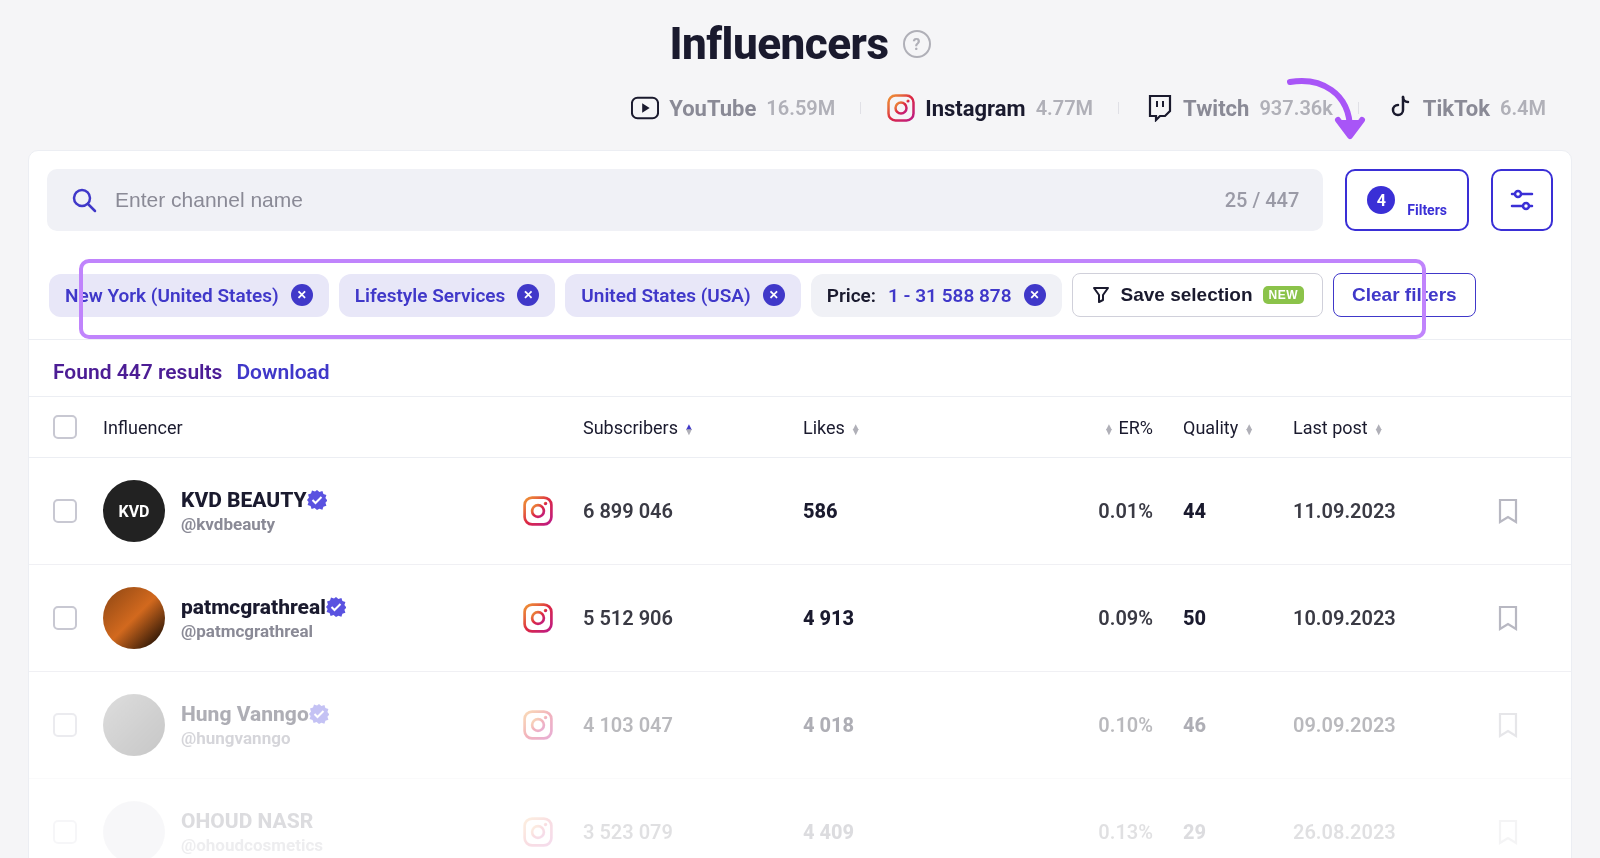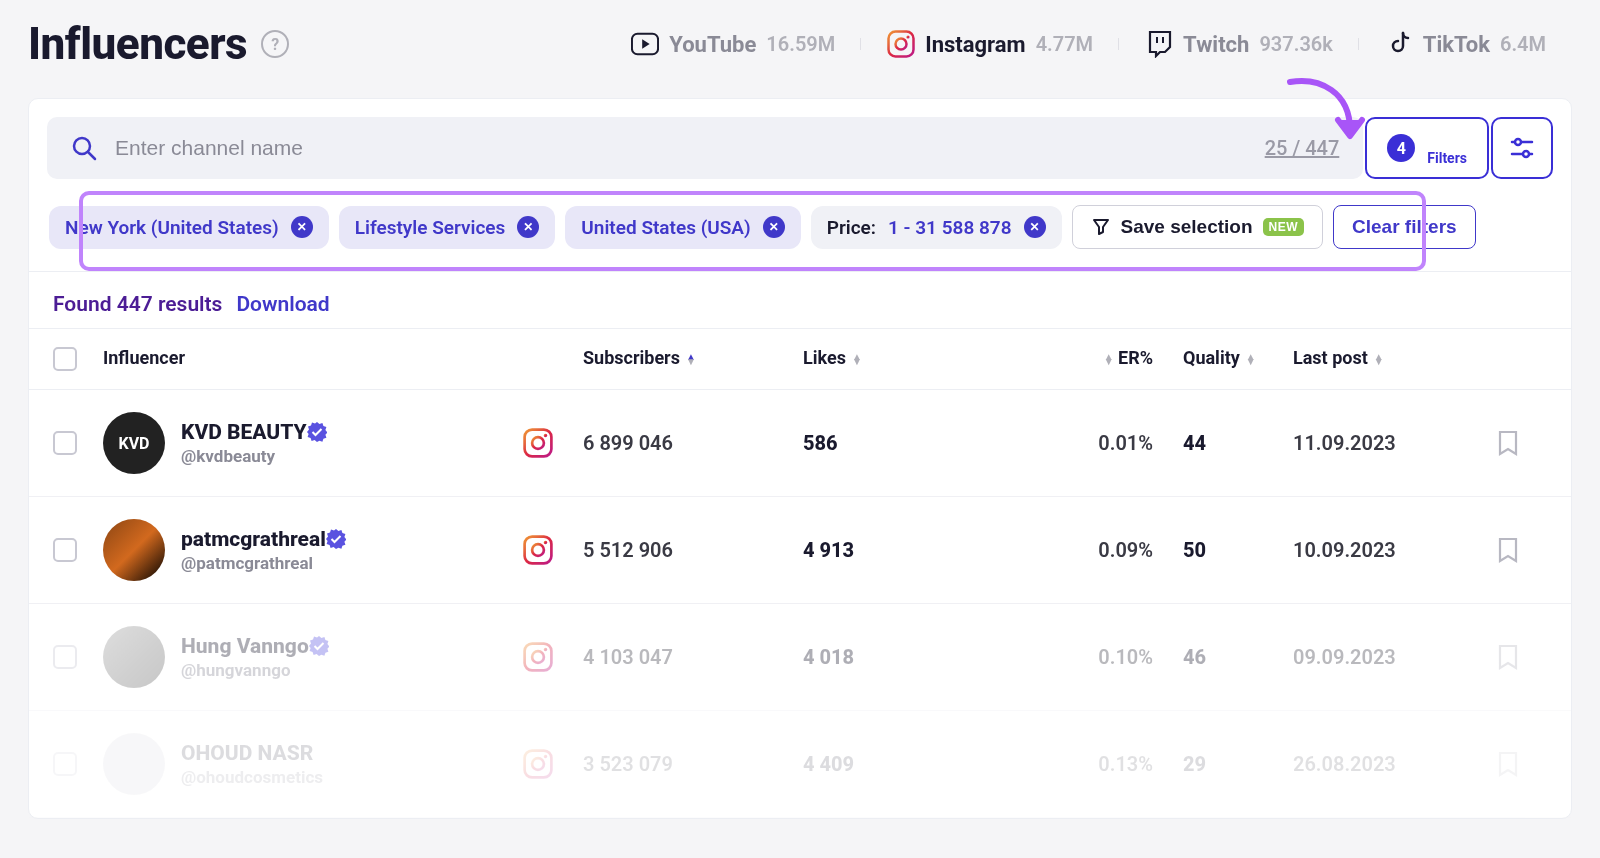--- a/index.html
+++ b/index.html
@@ -1,53 +1,53 @@
 <!DOCTYPE html>
 <html><head>
 <meta charset="utf-8">
 <style>
 * { box-sizing: border-box; margin: 0; padding: 0; }
 body { font-family: -apple-system, BlinkMacSystemFont, 'Segoe UI', Roboto, sans-serif; background: #f5f5f7; color: #1a1a2e; width: 1600px; height: 858px; overflow: hidden; }
 .page { padding: 18px 28px; }
-.header { display: flex; align-items: center; gap: 24px; margin-bottom: 28px; }
+.header { display: flex; align-items: center; gap: 24px; margin-bottom: 28px; flex-direction: column; }
 .title-wrap { display: flex; align-items: center; gap: 14px; }
 .title { font-size: 44px; font-weight: 800; color: #1a1a2e; letter-spacing: -0.5px; }
 .help-icon { width: 28px; height: 28px; border: 2px solid #b0b0b8; border-radius: 50%; display: flex; align-items: center; justify-content: center; color: #b0b0b8; font-weight: 700; font-size: 16px; }
 .platforms { display: flex; align-items: center; margin-left: auto; gap: 0; }
 .platform { display: flex; align-items: center; gap: 10px; padding: 0 26px; cursor: pointer; position: relative; }
 .platform:not(:last-child)::after { content: ''; position: absolute; right: 0; top: 8px; bottom: 8px; width: 1px; background: #e0e0e6; }
 .platform .pname { font-size: 22px; font-weight: 700; color: #8a8a96; }
 .platform .pcount { font-size: 20px; font-weight: 600; color: #b0b0b8; }
 .platform.active .pname { color: #1a1a2e; }
 .platform .picon { width: 28px; height: 28px; display: flex; align-items: center; justify-content: center; }
 .card { background: #fff; border-radius: 10px; border: 1px solid #eceef3; }
-.search-row { display: flex; align-items: center; gap: 2px; padding: 18px 18px 12px 18px; }
+.search-row { display: flex; align-items: center; gap: 22px; padding: 18px 18px 28px 18px; }
 .search-box { flex: 1; background: #f0f1f6; border-radius: 10px; display: flex; align-items: center; padding: 0 24px; height: 62px; gap: 18px; }
 .search-input { flex: 1; border: none; background: transparent; font-size: 21px; outline: none; color: #1a1a2e; }
 .search-input::placeholder { color: #8a8a96; }
-.search-count { color: #9a9aa6; font-size: 20px; font-weight: 500; text-decoration: underline; }
+.search-count { color: #9a9aa6; font-size: 20px; font-weight: 500; }
 .filters-btn { height: 62px; border: 2px solid #3a2fd6; border-radius: 10px; display: flex; align-items: center; gap: 12px; padding: 0 20px; background: #fff; cursor: pointer; }
 .filters-badge { background: #3a2fd6; color: #fff; width: 28px; height: 28px; border-radius: 50%; display: flex; align-items: center; justify-content: center; font-weight: 700; font-size: 16px; }
 .filters-label { color: #3a2fd6; font-weight: 700; font-size: 14px; margin-top: 20px; }
 .settings-btn { height: 62px; width: 62px; border: 2px solid #3a2fd6; border-radius: 10px; display: flex; align-items: center; justify-content: center; background: #fff; cursor: pointer; }
 .chips-row { padding: 6px 14px 14px 14px; position: relative; }
 .chips-border { position: absolute; left: 50px; right: 145px; top: 0; bottom: 0; border: 4px solid #c084fc; border-radius: 10px; pointer-events: none; }
 .chips-inner { display: flex; align-items: center; gap: 10px; padding: 8px 6px; flex-wrap: wrap; }
 .chip { background: #e8e7f8; border-radius: 12px; display: inline-flex; align-items: center; gap: 12px; padding: 10px 16px; font-size: 19px; font-weight: 600; color: #4038c9; }
 .chip .chip-x { width: 22px; height: 22px; border-radius: 50%; background: #4038c9; color: #fff; display: flex; align-items: center; justify-content: center; font-size: 12px; font-weight: 700; cursor: pointer; }
 .chip.price { background: #f0f1f6; color: #1a1a2e; }
 .chip.price .pval { color: #4038c9; }
 .chip.price .chip-x { background: #4038c9; }
 .outline-btn { border: 1.5px solid #d0d0da; border-radius: 8px; background: #fff; padding: 10px 18px; font-size: 19px; font-weight: 600; color: #1a1a2e; cursor: pointer; display: inline-flex; align-items: center; gap: 10px; }
 .outline-btn.clear { color: #4038c9; border-color: #4038c9; }
 .new-badge { background: #8bc34a; color: #fff; border-radius: 5px; padding: 2px 6px; font-size: 12px; font-weight: 800; letter-spacing: 0.5px; }
 .results-row { padding: 20px 24px 12px; display: flex; align-items: baseline; gap: 14px; border-top: 1px solid #eceef3; }
 .results-text { font-size: 21px; font-weight: 600; color: #4c1d95; }
 .download-link { font-size: 21px; font-weight: 600; color: #4038c9; cursor: pointer; }
-.table-header { display: flex; align-items: flex-start; padding: 18px 24px; border-top: 1px solid #eceef3; border-bottom: 1px solid #eceef3; font-size: 18px; font-weight: 700; color: #1a1a2e; }
+.table-header { display: flex; align-items: center; padding: 18px 24px; border-top: 1px solid #eceef3; border-bottom: 1px solid #eceef3; font-size: 18px; font-weight: 400; color: #1a1a2e; }
 .col-check { width: 50px; }
 .col-inf { width: 480px; }
 .col-sub { width: 220px; }
 .col-likes { width: 230px; }
 .col-er { width: 120px; text-align: right; }
 .col-qual { width: 140px; padding-left: 30px; }
 .col-last { width: 170px; }
 .col-book { width: 50px; margin-left: auto; }
 .sort-ic { display: inline-flex; flex-direction: column; margin-left: 6px; vertical-align: middle; line-height: 5px; font-size: 10px; color: #b0b0b8; }
 .sort-ic .up { color: #4038c9; }

